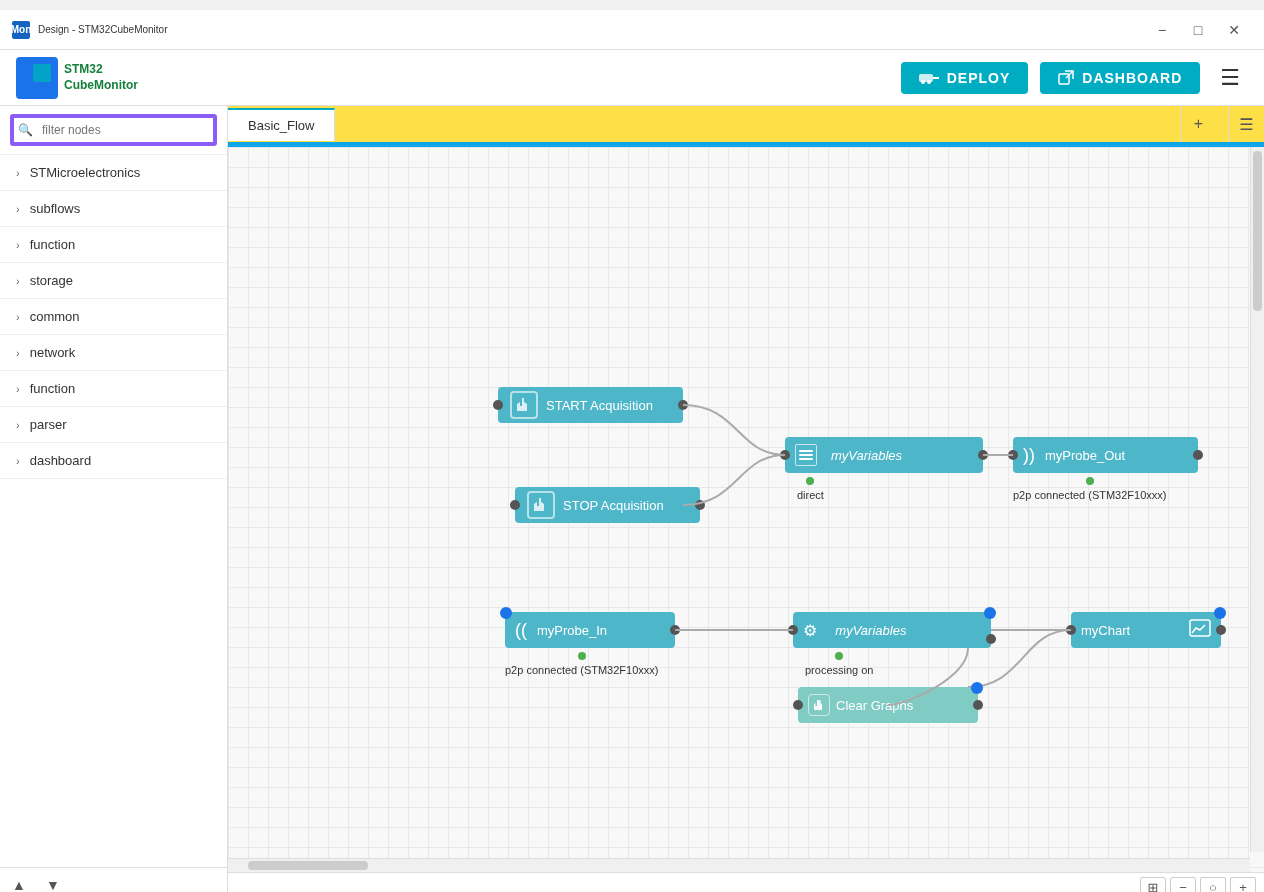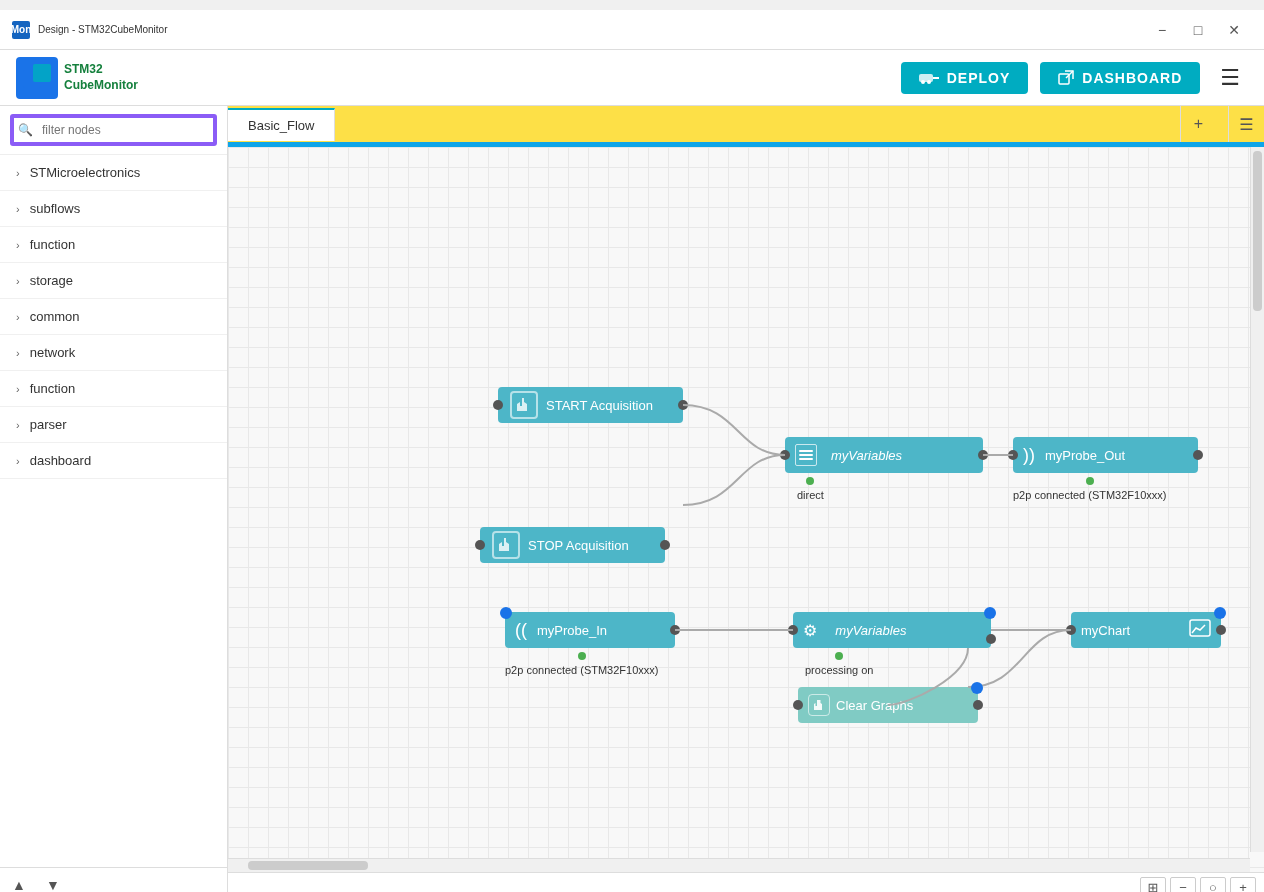--- a/index.html
+++ b/index.html
@@ -463,21 +463,21 @@
         <div class="node-icon-btn">
           <svg width="16" height="16" viewBox="0 0 16 16">
               <path d="M6 1v8H4V5L1 7v7h10V7l-3-2V1H6z" fill="white" opacity="0.8"></path>
             </svg>
         </div>
         <span>START Acquisition</span>
         <div class="node-port left"></div>
         <div class="node-port right"></div>
       </div>
 
-      <div class="flow-node node-start-stop" style="left:252px; top:340px; width:185px;margin-top:40px;">
+      <div class="flow-node node-start-stop" style="left:287px; top:340px; width:185px;">
         <div class="node-icon-btn">
           <svg width="16" height="16" viewBox="0 0 16 16">
               <path d="M6 1v8H4V5L1 7v7h10V7l-3-2V1H6z" fill="white" opacity="0.8"></path>
             </svg>
         </div>
         <span>STOP Acquisition</span>
         <div class="node-port left"></div>
         <div class="node-port right"></div>
       </div>
 

